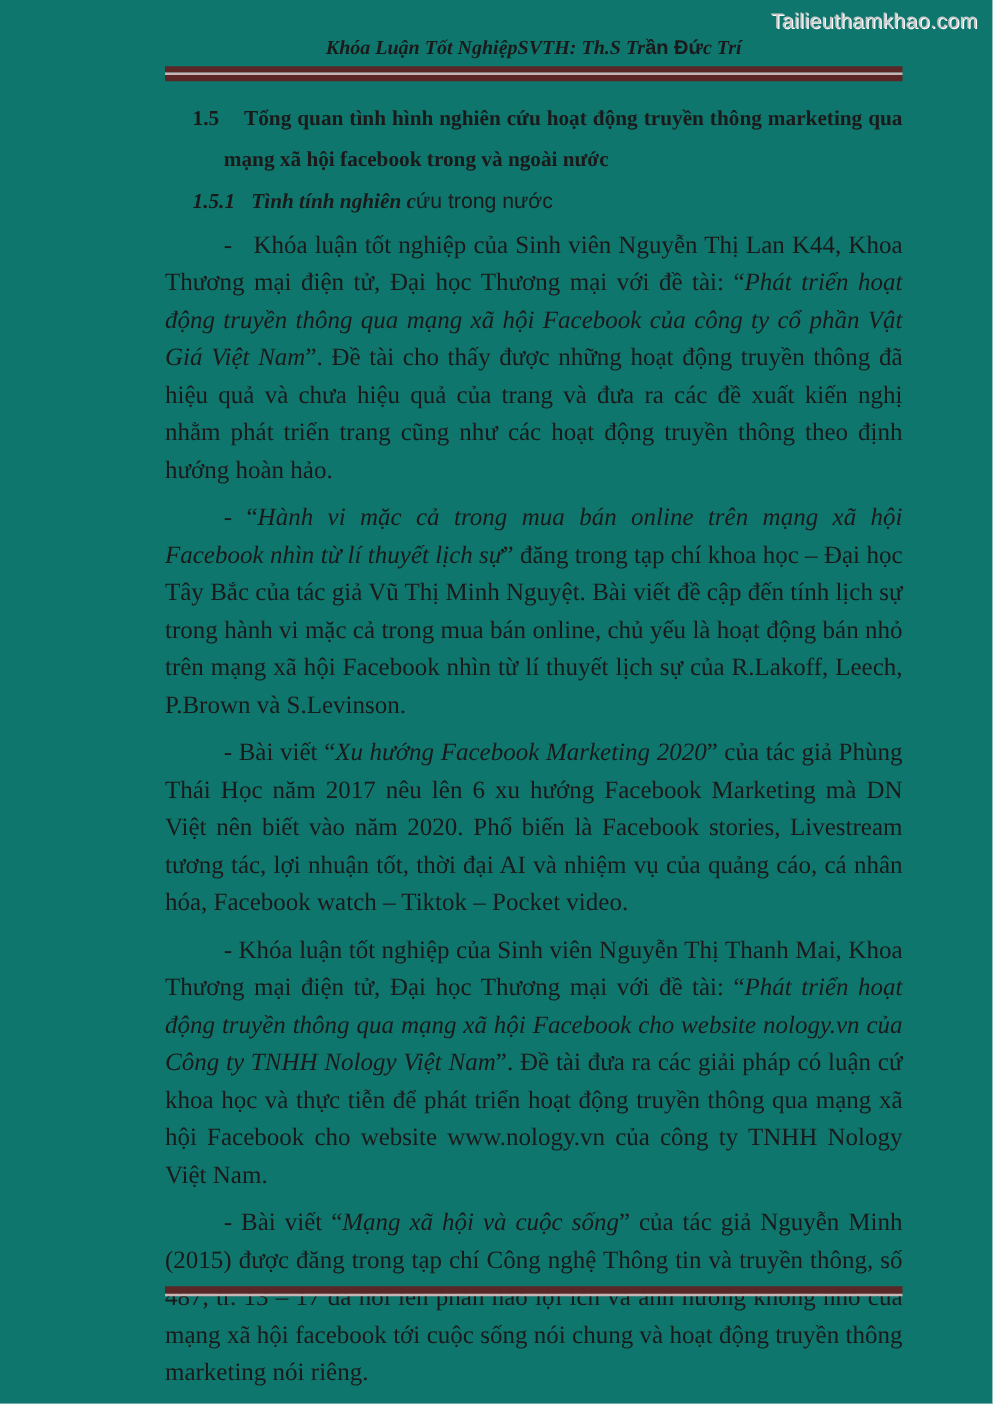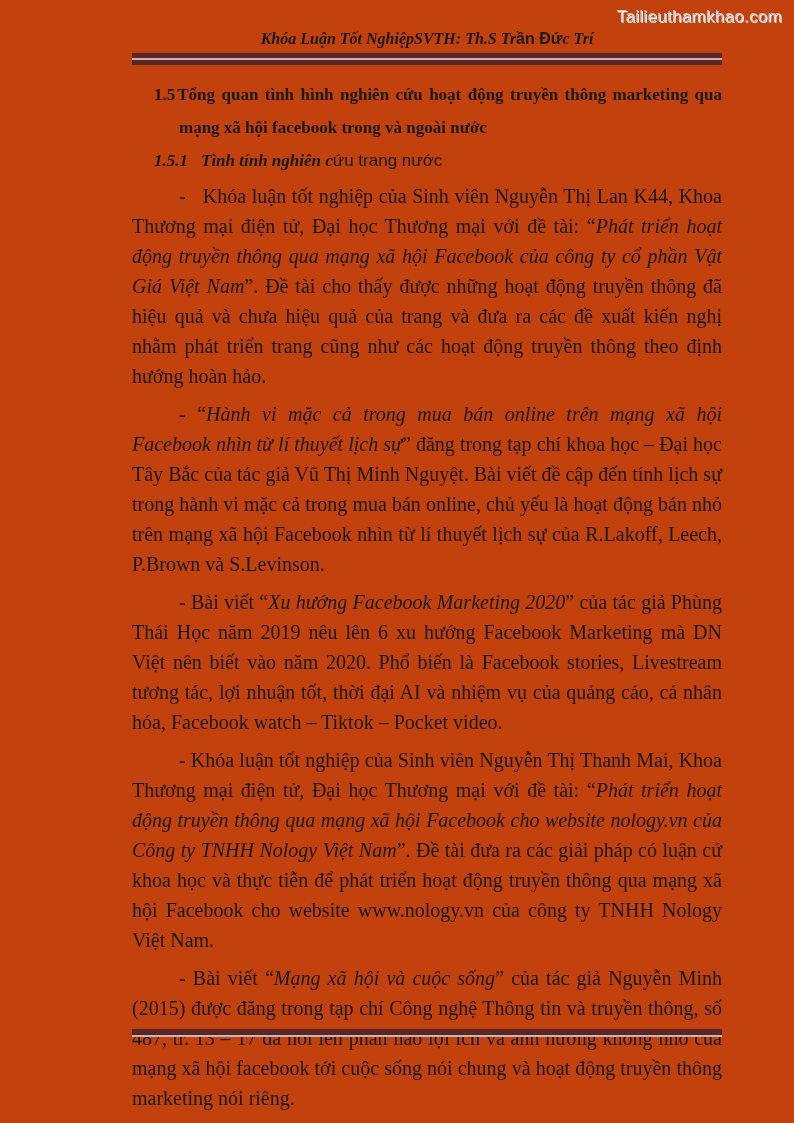--- a/index.html
+++ b/index.html
@@ -5,21 +5,21 @@
   :root{
     --rule-maroon:#5a2626;
     --rule-light:#c9b3b3;
     --watermark-gray:#c8c8c8;
     --text:#1a1a1a;
   }
   html,body{margin:0;padding:0;background:#ffffff;}
   .page{
     position:relative;
     width:794px;height:1123px;
-    background:#c2410c;
+    background:#0f766e;
     box-sizing:border-box;
     padding:0 72px 0 132px;
     font-family:"Liberation Serif","DejaVu Serif",serif;
     color:var(--text,#1a1a1a);
     overflow:hidden;
   }
   .watermark{
     position:absolute;top:7px;right:12px;
     font-family:"Liberation Sans","DejaVu Sans",sans-serif;
     font-size:17px;color:var(--watermark-gray,#c8c8c8);
@@ -40,21 +40,21 @@
   .rule .bar-gap{height:2px;background:var(--rule-light,#c9b3b3);}
   .rule .bar-thick2{height:5px;background:var(--rule-maroon,#5a2626);}
 
   .doc-title{
     margin:13px 0 0 22px;
     padding-left:25px;text-indent:-25px;
     font-size:17px;font-weight:bold;
     line-height:33px;
     text-align:justify;
   }
-  .doc-title .num{margin-right:2px;}
+  .doc-title .num{margin-right:20px;}
 
   .sub-heading{
     margin:0 0 0 22px;
     font-size:17px;font-weight:bold;font-style:italic;
     line-height:33px;
   }
   .sub-heading .num{margin-right:13px;}
   .sub-heading .sans-part{
     font-family:"Liberation Sans","DejaVu Sans",sans-serif;
     font-weight:400;font-style:normal;
@@ -100,28 +100,28 @@
     <div class="bar-thick"></div>
     <div class="bar-gap"></div>
     <div class="bar-thick2"></div>
   </div>
 
   <div class="doc-title">
     <span class="num">1.5</span><span>Tổng quan tình hình nghiên cứu hoạt động truyền thông marketing qua mạng xã hội facebook trong và ngoài nước</span>
   </div>
 
   <div class="sub-heading">
-    <span class="num">1.5.1</span><span>Tình tính nghiên c</span><span class="sans-part">ứu trang nước</span>
+    <span class="num">1.5.1</span><span>Tình tính nghiên c</span><span class="sans-part">ứu trong nước</span>
   </div>
 
   <p class="para"><span>-&nbsp;&nbsp;&nbsp;Khóa luận tốt nghiệp của Sinh viên Nguyễn Thị Lan K44, Khoa Thương mại điện tử, Đại học Thương mại với đề tài: “</span><span class="q">Phát triển hoạt động truyền thông qua mạng xã hội Facebook của công ty cổ phần Vật Giá Việt Nam</span><span>”. Đề tài cho thấy được những hoạt động truyền thông đã hiệu quả và chưa hiệu quả của trang và đưa ra các đề xuất kiến nghị nhằm phát triển trang cũng như các hoạt động truyền thông theo định hướng hoàn hảo.</span></p>
 
   <p class="para"><span>- “</span><span class="q">Hành vi mặc cả trong mua bán online trên mạng xã hội Facebook nhìn từ lí thuyết lịch sự</span><span>” đăng trong tạp chí khoa học – Đại học Tây Bắc của tác giả Vũ Thị Minh Nguyệt. Bài viết đề cập đến tính lịch sự trong hành vi mặc cả trong mua bán online, chủ yếu là hoạt động bán nhỏ trên mạng xã hội Facebook nhìn từ lí thuyết lịch sự của R.Lakoff, Leech, P.Brown và S.Levinson.</span></p>
 
-  <p class="para"><span>- Bài viết “</span><span class="q">Xu hướng Facebook Marketing 2020</span><span>” của tác giả Phùng Thái Học năm 2019 nêu lên 6 xu hướng Facebook Marketing mà DN Việt nên biết vào năm 2020. Phổ biến là Facebook stories, Livestream tương tác, lợi nhuận tốt, thời đại AI và nhiệm vụ của quảng cáo, cá nhân hóa, Facebook watch – Tiktok – Pocket video.</span></p>
+  <p class="para"><span>- Bài viết “</span><span class="q">Xu hướng Facebook Marketing 2020</span><span>” của tác giả Phùng Thái Học năm 2017 nêu lên 6 xu hướng Facebook Marketing mà DN Việt nên biết vào năm 2020. Phổ biến là Facebook stories, Livestream tương tác, lợi nhuận tốt, thời đại AI và nhiệm vụ của quảng cáo, cá nhân hóa, Facebook watch – Tiktok – Pocket video.</span></p>
 
   <p class="para"><span>- Khóa luận tốt nghiệp của Sinh viên Nguyễn Thị Thanh Mai, Khoa Thương mại điện tử, Đại học Thương mại với đề tài: “</span><span class="q">Phát triển hoạt động truyền thông qua mạng xã hội Facebook cho website nology.vn của Công ty TNHH Nology Việt Nam</span><span>”. Đề tài đưa ra các giải pháp có luận cứ khoa học và thực tiễn để phát triển hoạt động truyền thông qua mạng xã hội Facebook cho website www.nology.vn của công ty TNHH Nology Việt Nam.</span></p>
 
   <p class="para"><span>- Bài viết “</span><span class="q">Mạng xã hội và cuộc sống</span><span>” của tác giả Nguyễn Minh (2015) được đăng trong tạp chí Công nghệ Thông tin và truyền thông, số 487, tr. 13 – 17 đã nói lên phần nào lợi ích và ảnh hưởng không nhỏ của mạng xã hội facebook tới cuộc sống nói chung và hoạt động truyền thông marketing nói riêng.</span></p>
 
   <div class="sub-heading world">
     <span class="num">1.5.2</span><span>Tình hình nghiên cứu trên th</span><span class="sans-part">ế giới</span>
   </div>
 
   <div class="footer">

